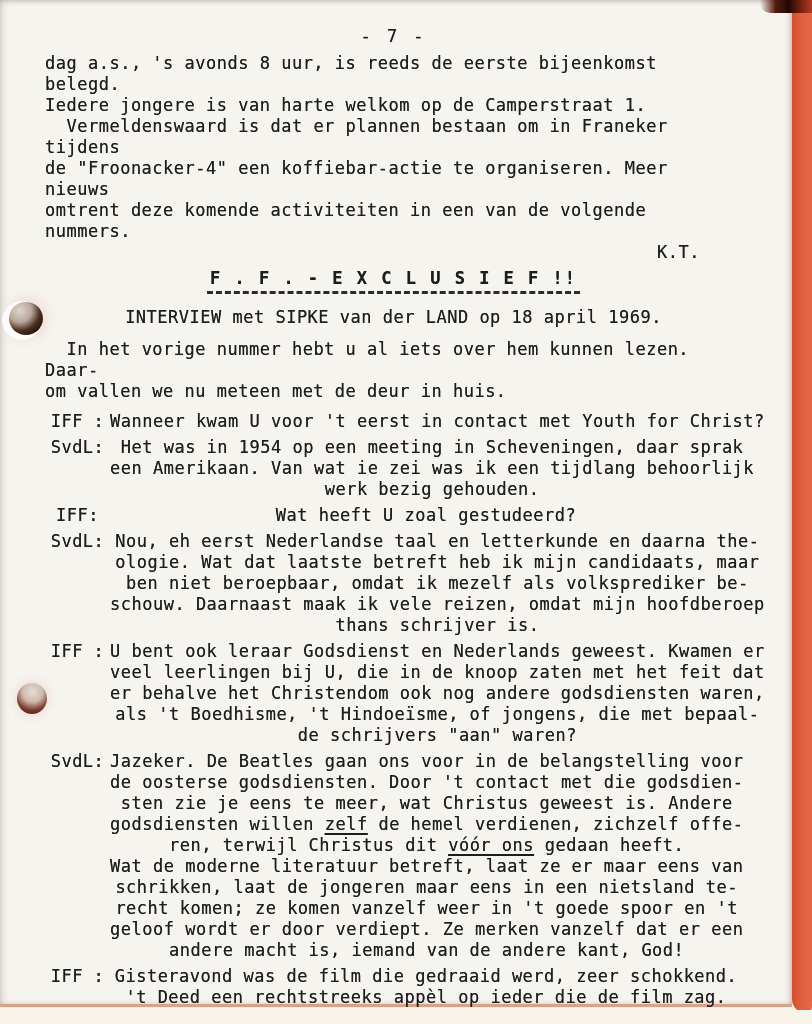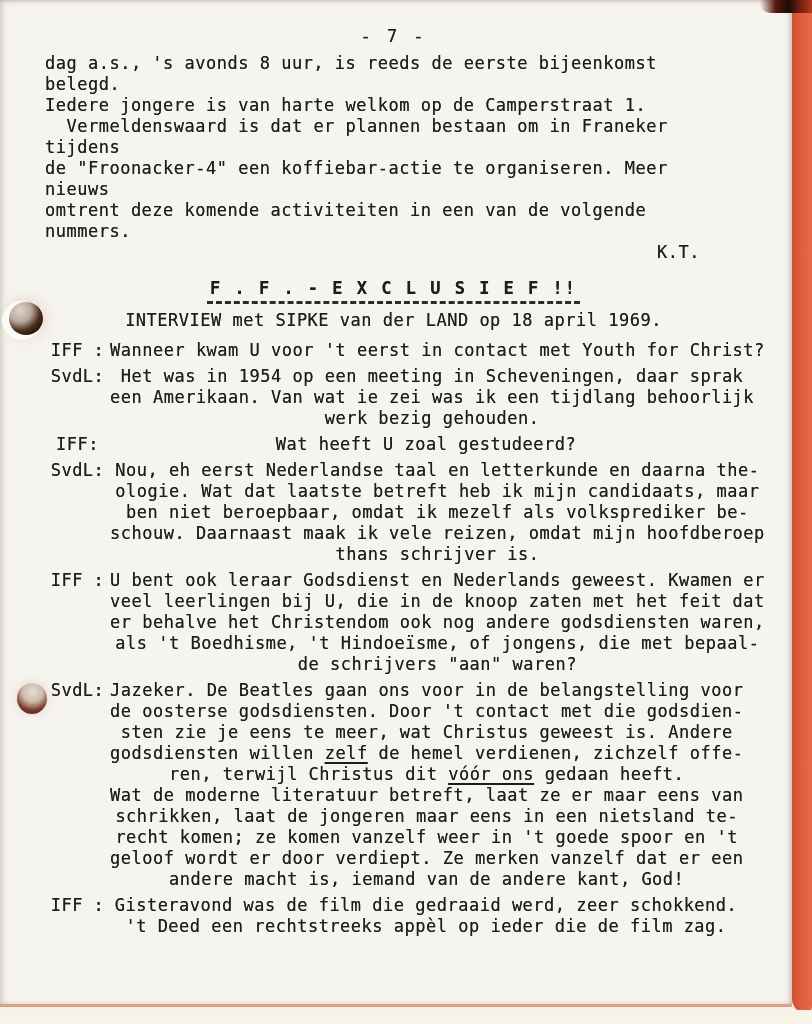--- a/index.html
+++ b/index.html
@@ -37,26 +37,26 @@
     box-sizing:border-box;
     padding:26px 50px 0 45px;
   }
   .mono{
     font-size:17px;line-height:21px;letter-spacing:.5px;color:#1d1d1d;
     text-shadow:0 0 .6px rgba(29,29,29,.75);
   }
   .pagenum{text-align:center;letter-spacing:3px;}
   .intro{white-space:pre-wrap;margin-top:6px;}
   .signature{text-align:right;padding-right:42px;}
-  .heading{text-align:center;margin-top:15px;}
+  .heading{text-align:center;margin-top:5px;}
   .heading span{
     display:inline-block;font-weight:bold;letter-spacing:2px;
     border-bottom:3px dashed #2b2b2b;padding:0 3px 2px;
   }
-  .subtitle{text-align:center;margin-top:6px;}
+  .subtitle{text-align:center;margin-top:13px;}
   .lead{white-space:pre-wrap;margin-top:11px;}
   .interview{margin-top:9px;}
   .turn{display:flex;margin-bottom:5px;text-align:center;}
   .speaker{flex:0 0 65px;white-space:pre;}
   .speech{flex:1;}
   .speech .line{white-space:pre;}
   .u{text-decoration:underline;text-underline-offset:3px;text-decoration-thickness:1.5px;}
   
   .hole{position:absolute;border-radius:50%;}
   .hole-top{
@@ -79,20 +79,22 @@
   <div class="mono intro">dag a.s., 's avonds 8 uur, is reeds de eerste bijeenkomst belegd.
 Iedere jongere is van harte welkom op de Camperstraat 1.
   Vermeldenswaard is dat er plannen bestaan om in Franeker tijdens
 de "Froonacker-4" een koffiebar-actie te organiseren. Meer nieuws
 omtrent deze komende activiteiten in een van de volgende nummers.</div>
   <div class="mono signature">K.T.</div>
   <div class="mono heading">
     <span>F . F . - E X C L U S I E F !!</span>
   </div>
   <div class="mono subtitle">INTERVIEW met SIPKE van der LAND op 18 april 1969.</div>
+  <div class="mono lead">  In het vorige nummer hebt u al iets over hem kunnen lezen. Daar-
+om vallen we nu meteen met de deur in huis.</div>
   <div class="mono interview">
       <div class="turn">
         <span class="speaker">IFF :</span>
         <div class="speech">
           <div class="line">Wanneer kwam U voor 't eerst in contact met Youth for Christ?</div>
         </div>
       </div>
       <div class="turn">
         <span class="speaker">SvdL:</span>
         <div class="speech">

